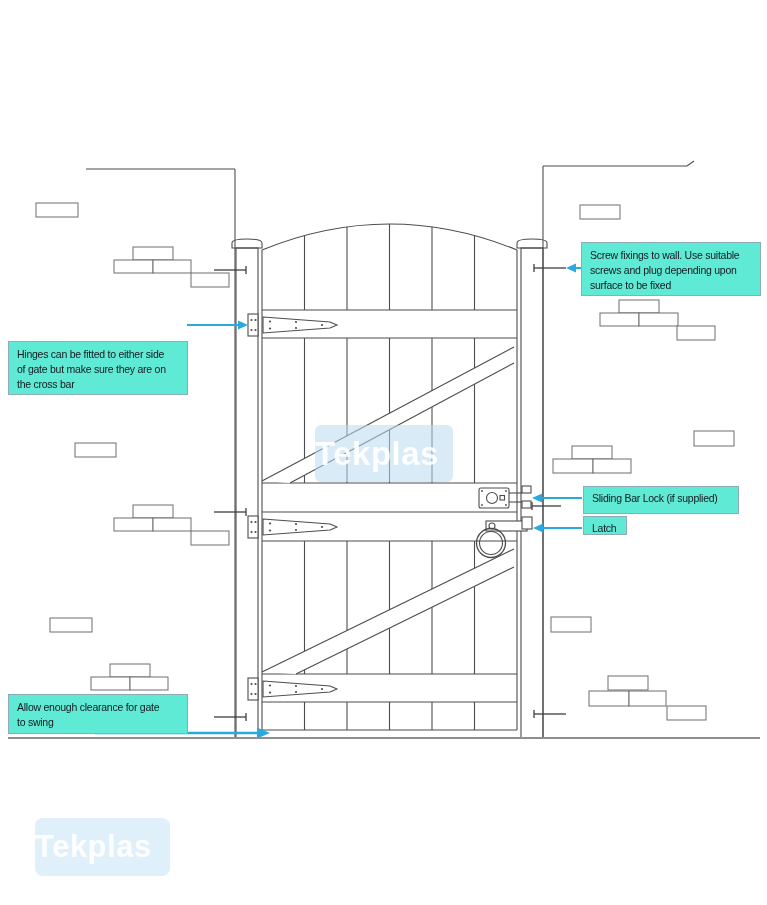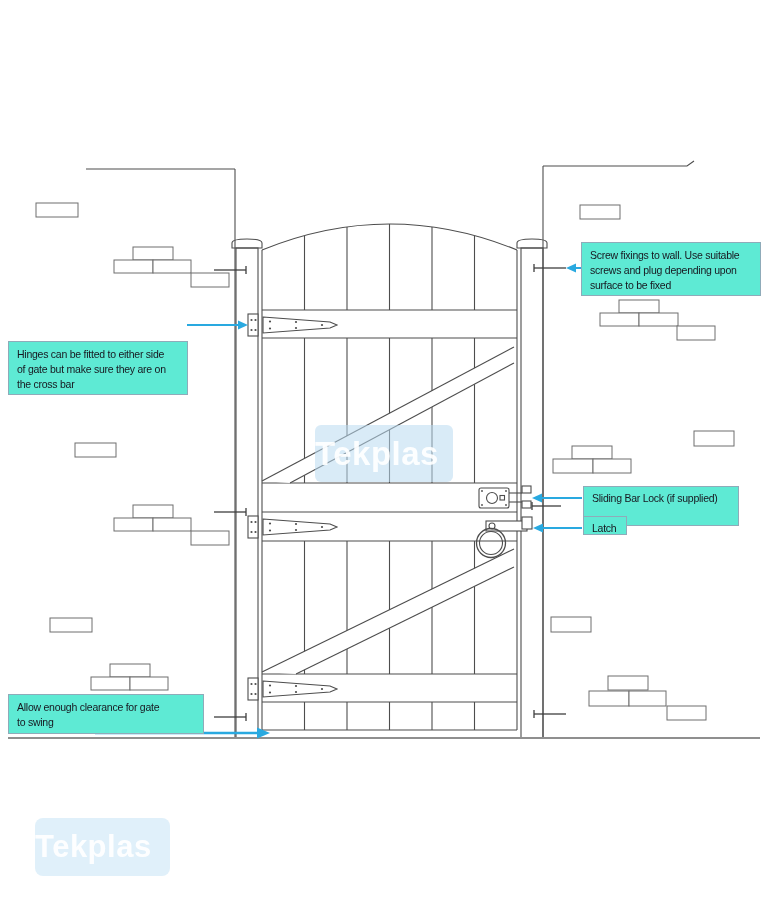--- a/index.html
+++ b/index.html
@@ -265,23 +265,23 @@
   </svg>
 
   <div class="note" style="left:8px; top:298px; width:180px; height:54px;margin-top:43px;">Hinges can be fitted to either side
 of gate but make sure they are on
 the cross bar</div>
 
   <div class="note" style="left:581px; top:242px; width:180px; height:54px;">Screw fixings to wall. Use suitable
 screws and plug depending upon
 surface to be fixed</div>
 
-  <div class="note small" style="left:583px; top:486px; width:156px; height:40px;">Sliding Bar Lock (if supplied)</div>
+  <div class="note small" style="left:583px; top:486px; width:156px; height:28px;">Sliding Bar Lock (if supplied)</div>
 
   <div class="note small" style="left:583px; top:516px; width:44px; height:19px;">Latch</div>
 
-  <div class="note" style="left:8px; top:694px; width:196px; height:40px;">Allow enough clearance for gate
+  <div class="note" style="left:8px; top:694px; width:180px; height:40px;">Allow enough clearance for gate
 to swing</div>
 
   <div class="wm wm-center">Tekplas</div>
   <div class="wm wm-bottom">Tekplas</div>
 
 </div>
 
 </body></html>

